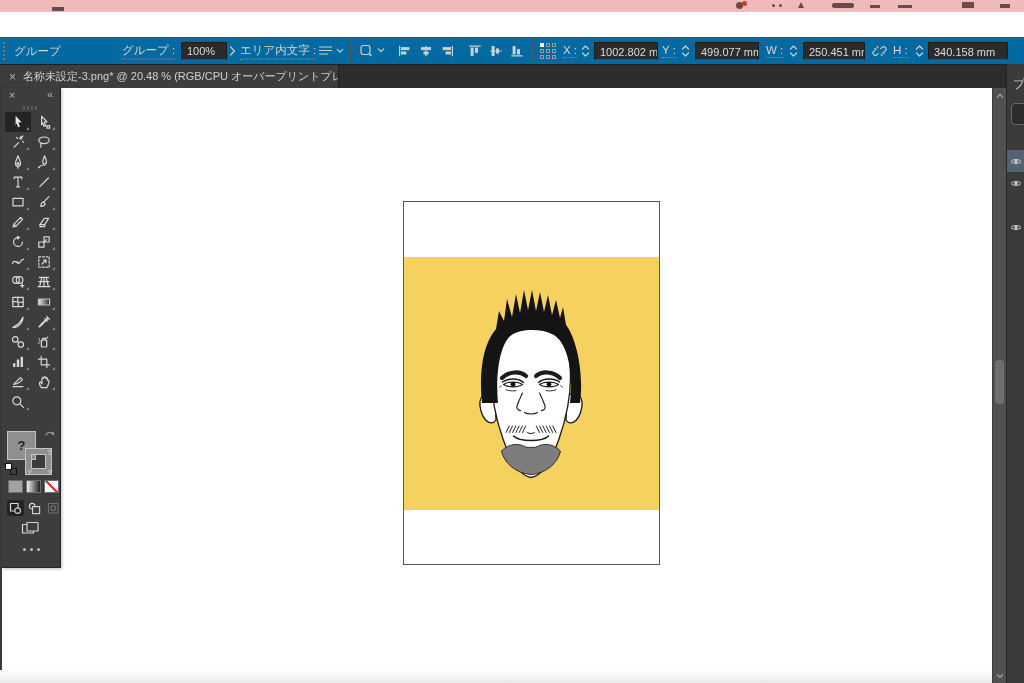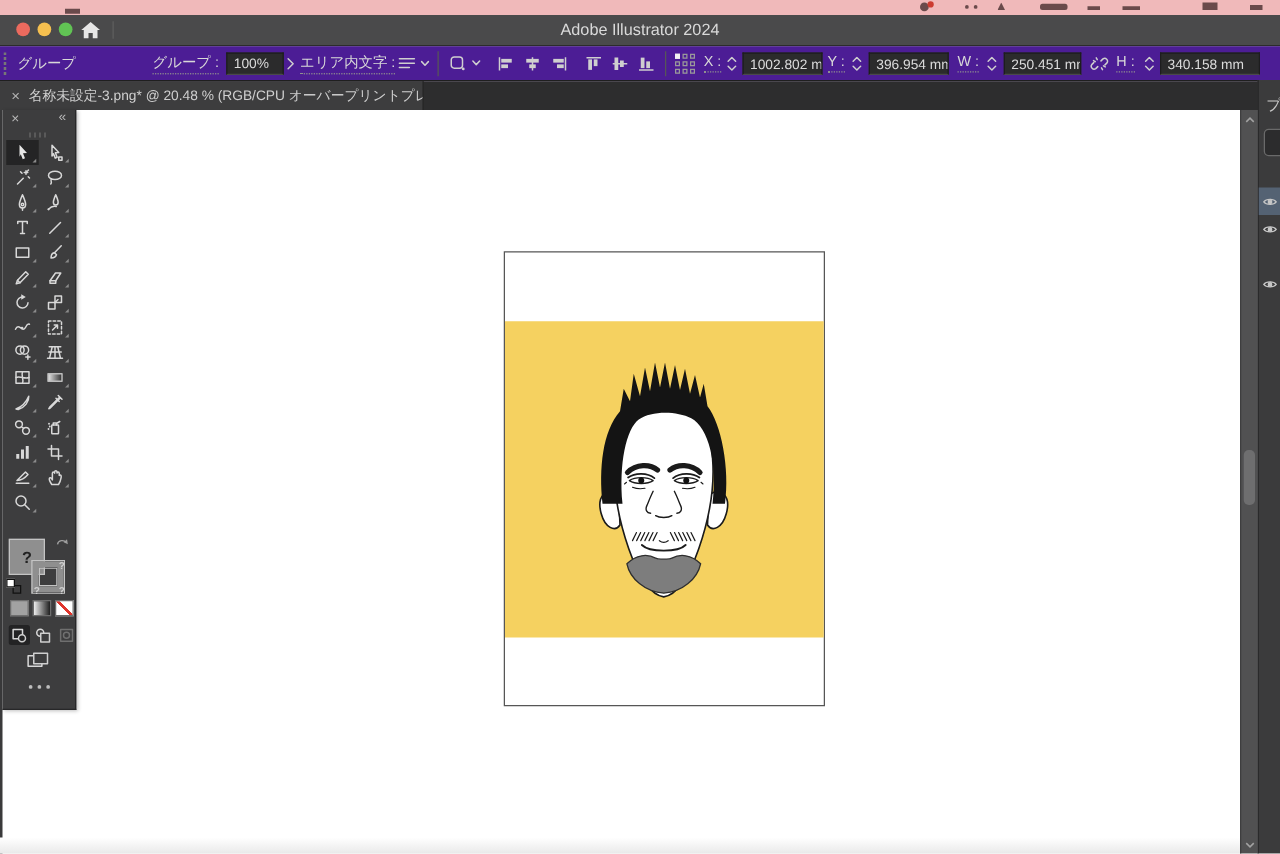--- a/index.html
+++ b/index.html
@@ -16,21 +16,21 @@
   .tl{position:absolute;top:6px;width:11px;height:11px;border-radius:50%;}
   .tl.red{left:13px;background:#ec6a5e;}
   .tl.yel{left:30px;background:#f5bf4f;}
   .tl.grn{left:47px;background:#61c354;}
   .home{position:absolute;left:64px;top:4px;}
   .tb-sep{position:absolute;left:90px;top:5px;width:1px;height:14px;background:#5f5f5f;}
   .tb-title{position:absolute;left:0;right:0;top:0;height:24px;line-height:24px;text-align:center;
     color:#d9d9d9;font-size:13px;}
 
   
-  .controlbar{left:0;top:37px;width:1024px;height:27px;background:#4c1d95;border-bottom:1px solid #1f1f1f;}
+  .controlbar{left:0;top:37px;width:1024px;height:27px;background:#0369a1;border-bottom:1px solid #1f1f1f;}
   .controlbar>*{position:absolute;top:50%;transform:translateY(-50%);}
   .cb-grip{left:3px;width:2px;height:18px;background:repeating-linear-gradient(#777 0 2px,transparent 2px 4px);}
   .cb-label{color:#d8d8d8;font-size:11.5px;white-space:nowrap;}
   .cb-label.link{border-bottom:1px dotted #909090;padding-bottom:1px;cursor:pointer;}
   .cb-input,.cb-val{background:#2b2b2c;border:1px solid #1d1d1e;border-bottom-color:#4a4a4a;color:#dcdcdc;
     font-size:11px;height:18px;line-height:18px;padding:0 0 0 5px;box-sizing:border-box;
     overflow:hidden;white-space:nowrap;font-family:inherit;}
   .cb-btn{background:none;border:none;padding:0;cursor:pointer;display:flex;align-items:center;justify-content:center;}
   .cb-sep{width:1px;height:20px;background:#565657;}
   .icongrp{display:flex;align-items:center;gap:3px;cursor:pointer;}
@@ -120,30 +120,20 @@
     <i class="art" style="left:772px;top:4px;width:3px;height:3px;border-radius:50%"></i>
     <i class="art" style="left:779px;top:4px;width:3px;height:3px;border-radius:50%"></i>
     <i class="art" style="left:798px;top:2px;width:6px;height:6px;clip-path:polygon(50% 0,100% 100%,0 100%)"></i>
     <i class="art" style="left:832px;top:3px;width:22px;height:5px;border-radius:2px"></i>
     <i class="art" style="left:870px;top:5px;width:10px;height:3px"></i>
     <i class="art" style="left:898px;top:5px;width:14px;height:3px"></i>
     <i class="art" style="left:962px;top:2px;width:12px;height:6px"></i>
     <i class="art" style="left:1000px;top:4px;width:10px;height:4px"></i>
   </div>
 
-  <div class="abs titlebar">
-    <span class="tl red"></span>
-    <span class="tl yel"></span>
-    <span class="tl grn"></span>
-    <svg class="home" width="17" height="16" viewBox="0 0 17 16">
-      <path style="fill:#e6e6e6" d="M8.5 1.5 L16 8 H14 V14.5 H10.2 V10.3 H6.8 V14.5 H3 V8 H1 Z"></path>
-    </svg>
-    <span class="tb-sep"></span>
-    <div class="tb-title">Adobe Illustrator 2024</div>
-  </div>
 
   <div class="abs controlbar">
     <span class="cb-grip" style="left:3px"></span>
     <span class="cb-label" style="left:14px">グループ</span>
     <span class="cb-label link" style="left:122px">グループ :</span>
     <input class="cb-input" style="left: 181px; width: 46px;" value="100%">
     <button class="cb-btn" style="left:229px">
       <svg class="ci" width="7" height="11" viewBox="0 0 7 11">
           <path d="M1.5 1.5 L5.5 5.5 L1.5 9.5"></path>
         </svg>
@@ -223,21 +213,21 @@
     </span>
     <span class="cb-label link" style="left:563px">X :</span>
     <svg class="ci" style="left:581px" width="9" height="12" viewBox="0 0 9 12">
         <path d="M1.5 4 L4.5 1 L7.5 4 M1.5 8 L4.5 11 L7.5 8"></path>
       </svg>
     <span class="cb-val" style="left:594px;width:64px">1002.802 mm</span>
     <span class="cb-label link" style="left:662px">Y :</span>
     <svg class="ci" style="left:681px" width="9" height="12" viewBox="0 0 9 12">
         <path d="M1.5 4 L4.5 1 L7.5 4 M1.5 8 L4.5 11 L7.5 8"></path>
       </svg>
-    <span class="cb-val" style="left:695px;width:64px">396.954 mm</span>
+    <span class="cb-val" style="left:695px;width:64px">499.077 mm</span>
     <span class="cb-label link" style="left:766px">W :</span>
     <svg class="ci" style="left:789px" width="9" height="12" viewBox="0 0 9 12">
         <path d="M1.5 4 L4.5 1 L7.5 4 M1.5 8 L4.5 11 L7.5 8"></path>
       </svg>
     <span class="cb-val" style="left:803px;width:62px">250.451 mm</span>
     <svg class="ci" style="left:872px" width="15" height="15" viewBox="0 0 15 15">
       <path d="M6.2 9.8 L4.6 11.4 A2.3 2.3 0 0 1 1.4 8.2 L3 6.6 M8.8 5.2 L10.4 3.6 A2.3 2.3 0 0 1 13.6 6.8 L12 8.4"></path>
       <path d="M5 2.8 L5.8 4.2 M2.8 5 L4.2 5.8 M10 12.2 L9.2 10.8 M12.2 10 L10.8 9.2"></path>
     </svg>
     <span class="cb-label link" style="left:893px">H :</span>

